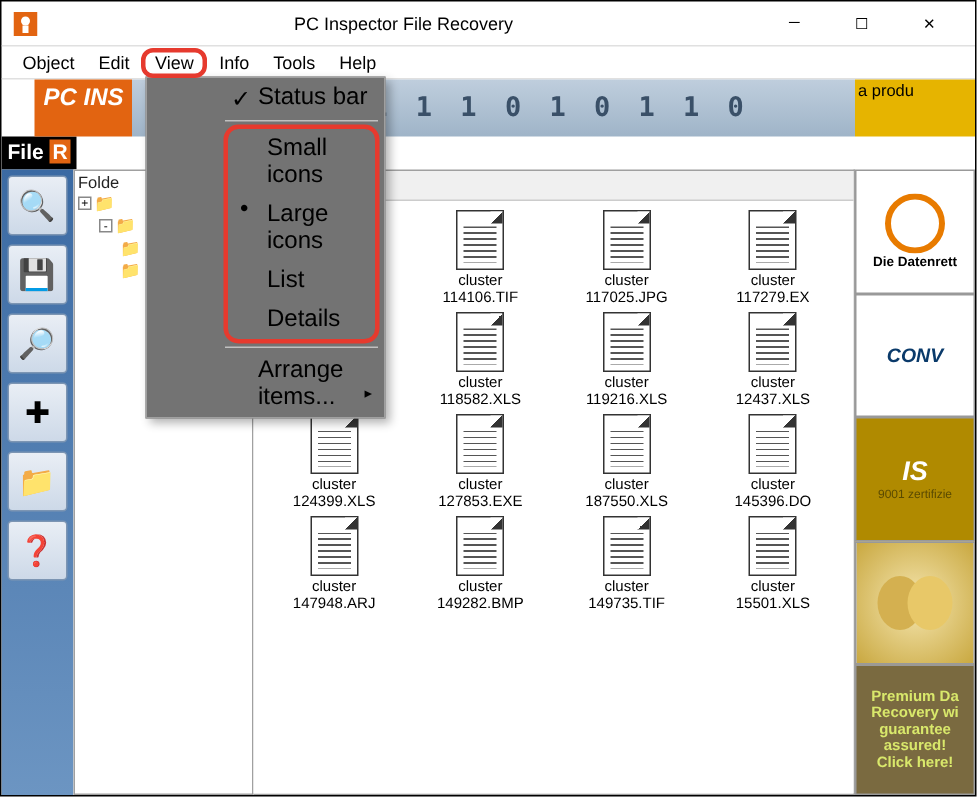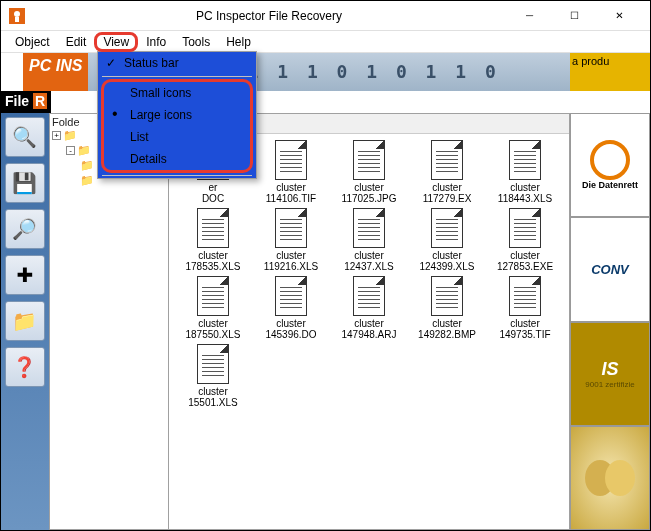--- a/index.html
+++ b/index.html
@@ -23,33 +23,33 @@
 .sub-right { flex:1; }
 .workspace { position:absolute; top:112px; left:0; right:0; bottom:0; display:flex; }
 .toolbar-v { width:48px; background:linear-gradient(#3b6aa3,#6c95c2); display:flex; flex-direction:column; align-items:center; padding-top:4px; gap:6px; }
 .tool-btn { width:40px; height:40px; background:linear-gradient(#e9eef5,#cdd9e8); border:1px solid #7c95b3; border-radius:3px; display:flex; align-items:center; justify-content:center; font-size:20px; }
 .tree { width:120px; border:1px solid #a0a0a0; background:#fff; font-size:11px; padding:2px; overflow:hidden; }
 .tree .node { white-space:nowrap; display:flex; align-items:center; gap:2px; padding:1px 0; }
 .tree .indent { display:inline-block; width:12px; }
 .sq { display:inline-block; width:9px; height:9px; border:1px solid #888; text-align:center; line-height:7px; font-size:8px; }
 .content { flex:1; display:flex; flex-direction:column; border:1px solid #a0a0a0; border-left:none; }
 .content-hdr { height:20px; background:#f0f0f0; border-bottom:1px solid #ccc; font-size:11px; padding:2px 6px; }
-.file-grid { flex:1; overflow:auto; background:#fff; padding:6px; display:grid; grid-template-columns:repeat(5,1fr); gap:4px 2px; align-content:start; }
+.file-grid { flex:1; overflow:auto; background:#fff; padding:6px; display:grid; grid-template-columns:repeat(4,1fr); gap:4px 2px; align-content:start; }
 .file-item { display:flex; flex-direction:column; align-items:center; font-size:10px; text-align:center; }
 .file-icon { width:32px; height:40px; border:1px solid #333; background:#fff; position:relative; margin-bottom:2px; }
 .file-icon::before { content:""; position:absolute; top:0; right:0; width:8px; height:8px; background:linear-gradient(135deg,#fff 50%,#333 50%); }
 .file-icon .lines { position:absolute; top:10px; left:4px; right:4px; bottom:4px; background:repeating-linear-gradient(#555,#555 1px,transparent 1px,transparent 4px); }
 .sidebar-ads { width:80px; display:flex; flex-direction:column; font-size:9px; }
 .ad { flex:1; border:1px solid #999; overflow:hidden; display:flex; flex-direction:column; align-items:center; justify-content:center; text-align:center; }
 .ad.conv { background:#fff; color:#0a3a6a; font:italic bold 13px Arial; }
 .ad.die { background:#fff; }
 .ad.iso { background:#b08a00; color:#fff; }
 .ad.gold { background:radial-gradient(#f5e6b0,#c9a840); }
 .ad.prem { background:#7a6a40; color:#d9e86b; font:bold 10px Arial; padding:2px; }
-.dropdown { position:absolute; top:50px; left:96px; width:160px; background:#1d4ed8; border:1px solid #a0a0a0; box-shadow:3px 3px 6px rgba(0,0,0,.3); z-index:20; font-size:12px; }
+.dropdown { position:absolute; top:50px; left:96px; width:160px; background:#737373; border:1px solid #a0a0a0; box-shadow:3px 3px 6px rgba(0,0,0,.3); z-index:20; font-size:16px;padding-left:48px; }
 .dd-item { padding:4px 8px 4px 26px; position:relative; }
 .dd-item.checked::before { content:"✓"; position:absolute; left:8px; }
 .dd-item.radio::before { content:"•"; position:absolute; left:8px; font-size:16px; line-height:12px; }
 .dd-sep { height:1px; background:#c0c0c0; margin:2px 4px; }
 .dd-sub::after { content:"▸"; position:absolute; right:8px; font-size:10px; }
 .dd-group-hl { border:3px solid #e63a2e; border-radius:10px; margin:1px 3px; }
 </style>
 </head>
 <body>
 
@@ -140,21 +140,21 @@
               <div class="lines"></div>
             </div>
             <div>cluster</div>
             <div>118443.XLS</div>
           </div>
           <div class="file-item">
             <div class="file-icon">
               <div class="lines"></div>
             </div>
             <div>cluster</div>
-            <div>178535.XLS</div>
+            <div>118582.XLS</div>
           </div>
           <div class="file-item">
             <div class="file-icon">
               <div class="lines"></div>
             </div>
             <div>cluster</div>
             <div>119216.XLS</div>
           </div>
           <div class="file-item">
             <div class="file-icon">
@@ -231,29 +231,37 @@
       <div class="ad conv">CONV</div>
       <div class="ad iso">
           <div style="font:italic bold 18px Arial;color:#fff">IS</div>
           <div style="font:8px Arial;color:#5a4a00">9001 zertifizie</div>
         </div>
       <div class="ad gold">
           <svg width="60" height="50" viewBox="0 0 60 50">
             <ellipse cx="20" cy="25" rx="15" ry="18" fill="#d4b050"></ellipse>
             <ellipse cx="40" cy="25" rx="15" ry="18" fill="#e8c868"></ellipse>
           </svg>
+        </div>
+      <div class="ad prem">
+          <span style="white-space:pre-line">Premium Da
+Recovery wi
+guarantee
+assured!
+Click here!</span>
         </div>
     </div>
   </div>
 
   <div class="dropdown">
     <div class="dd-item checked">Status bar</div>
     <div class="dd-sep"></div>
     <div class="dd-group-hl">
       <div class="dd-item">Small icons</div>
       <div class="dd-item radio">Large icons</div>
       <div class="dd-item">List</div>
       <div class="dd-item">Details</div>
     </div>
     <div class="dd-sep"></div>
+    <div class="dd-item dd-sub">Arrange items...</div>
   </div>
 
 </div>
 
 </body></html>

